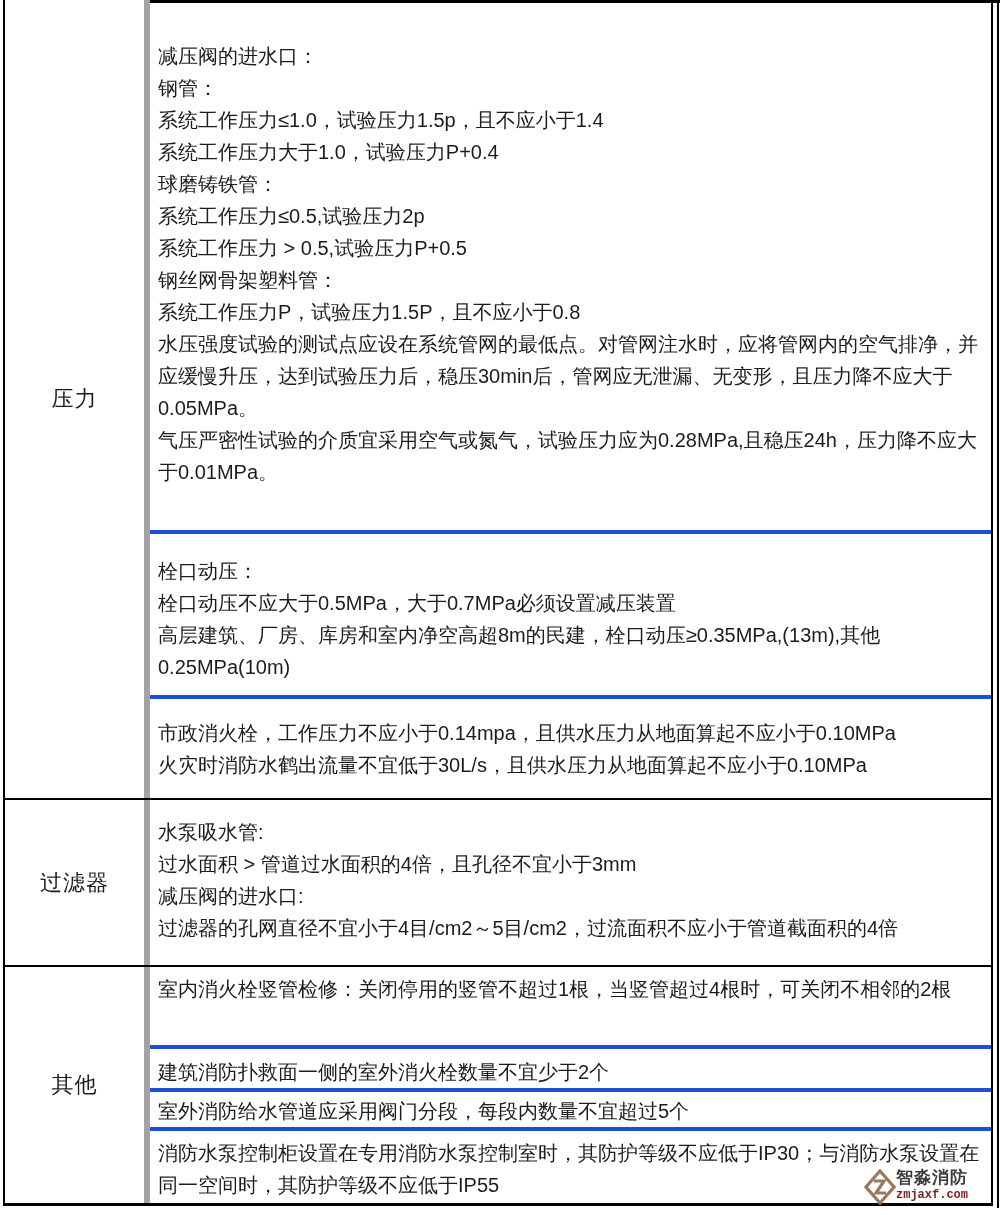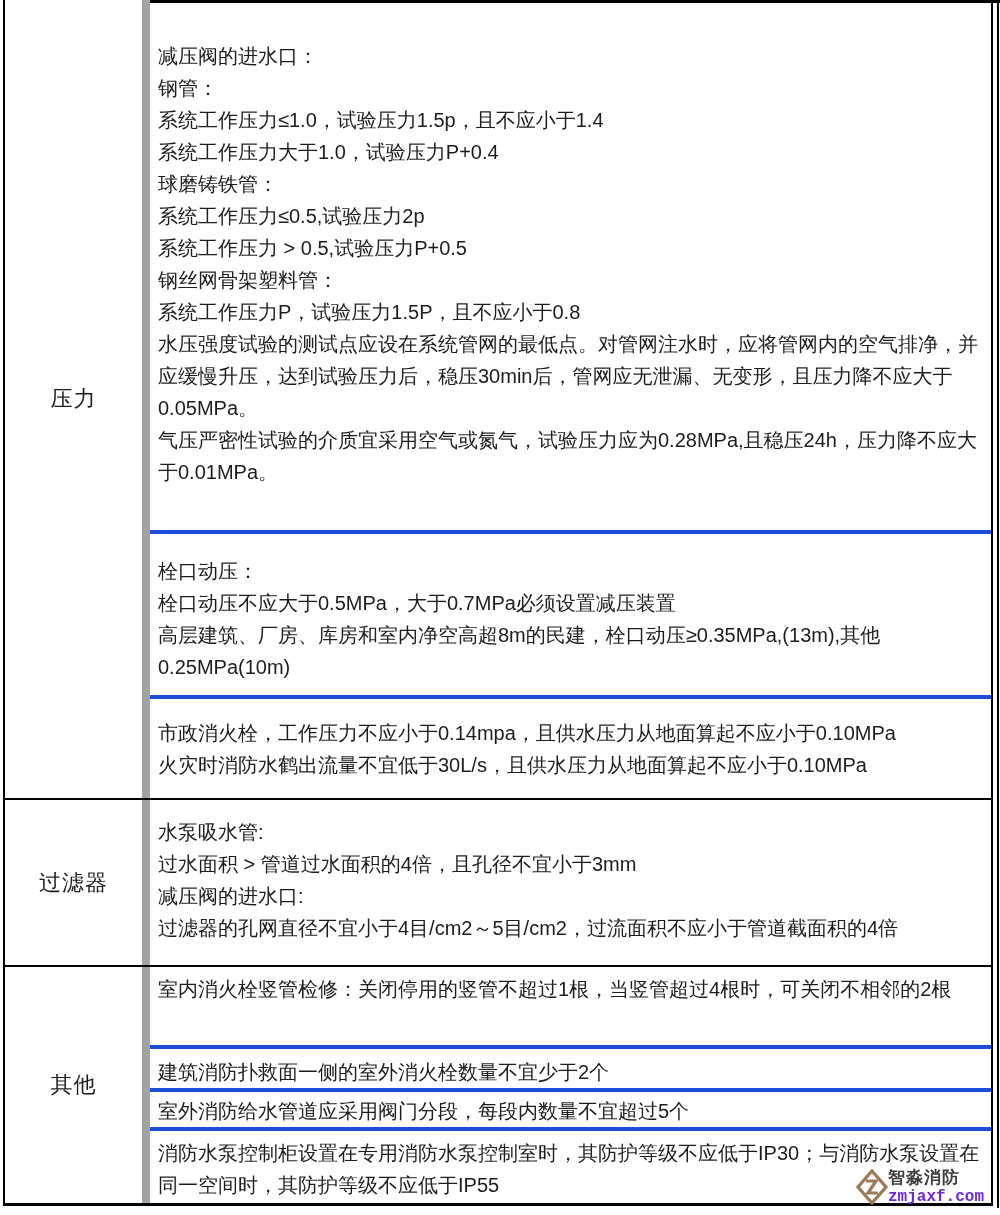--- a/index.html
+++ b/index.html
@@ -44,21 +44,21 @@
 
   .row-group {
     display: grid;
     grid-template-columns: 145px 1fr;
   }
   .row-group + .row-group {
     border-top: 2px solid #000;
   }
 
   .rowheader {
-    border-right: 8px solid #a3a3a3;
+    border-right: 6px solid #a3a3a3;
     display: flex;
     align-items: center;
     justify-content: center;
     font-size: 22px;
     letter-spacing: 1px;
     color: #1c1c1c;
   }
 
   .cells { display: block; }
   .cell {
@@ -74,38 +74,38 @@
   .c-outlet     { min-height: 165px; padding-top: 21px; }
   .c-municipal  { min-height: 103px; padding-top: 18px; }
   .c-filter     { min-height: 165px; padding-top: 16px;  }
   .c-riser      { min-height: 78px;  padding-top: 6px;  }
   .c-rescue     { min-height: 34px;  padding-top: 7px;  }
   .c-valve      { min-height: 37px;  padding-top: 3px;  }
   .c-cabinet    { min-height: 76px;  padding-top: 6px;  }
 
   .watermark {
     position: absolute;
-    right: 16px;
+    right: 32px;
     top: 1169px;
     display: flex;
     align-items: flex-start;
   }
   .wm-logo { width: 32px; height: 36px; }
   .wm-text { display: flex; flex-direction: column; line-height: 1; }
   .wm-brand {
     font-size: 17px;
     font-weight: bold;
     color: #3c3c3c;
     letter-spacing: 1px;
   }
   .wm-domain {
-    font-size: 16px;
+    font-size: 12px;
     font-weight: bold;
     font-family: "Liberation Mono", "DejaVu Sans Mono", monospace;
-    color: #6d28d9;
+    color: #7f1d1d;
     margin-top: 3px;
   }
 </style>
 </head>
 <body>
 
 <div class="page">
 
   <div class="topline"></div>
   <div class="outer-right-line"></div>

